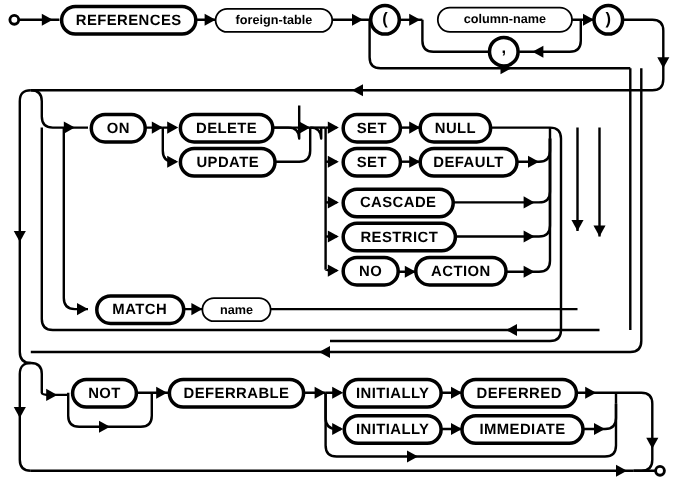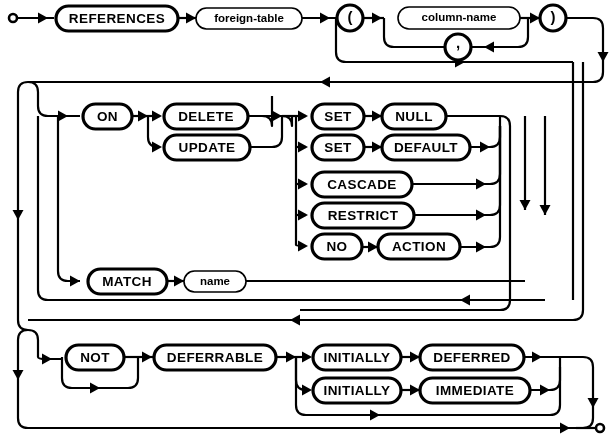--- a/index.html
+++ b/index.html
@@ -9,20 +9,21 @@
   }
   body {
     font-family: "Liberation Sans", sans-serif;
   }
   #diagram-root {
     position: relative;
     width: 613px;
     height: 438px;
     background: #ffffff;
     overflow: hidden;
+    border-radius: 22px;
   }
   svg.rr {
     display: block;
     width: 613px;
     height: 438px;
   }
   .rr-line {
     fill: none;
     stroke: #000000;
     stroke-width: 2.2;

